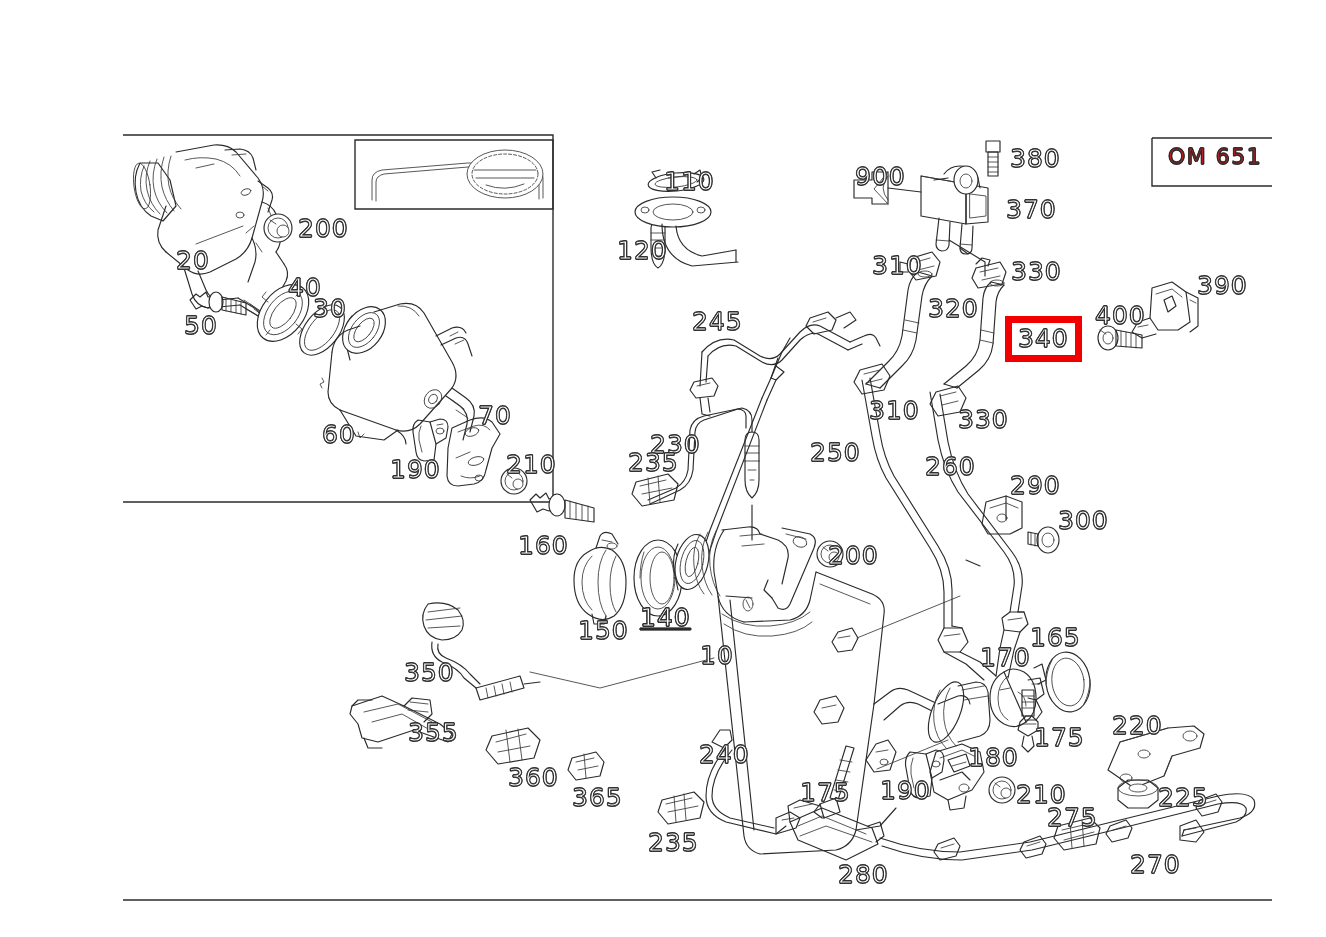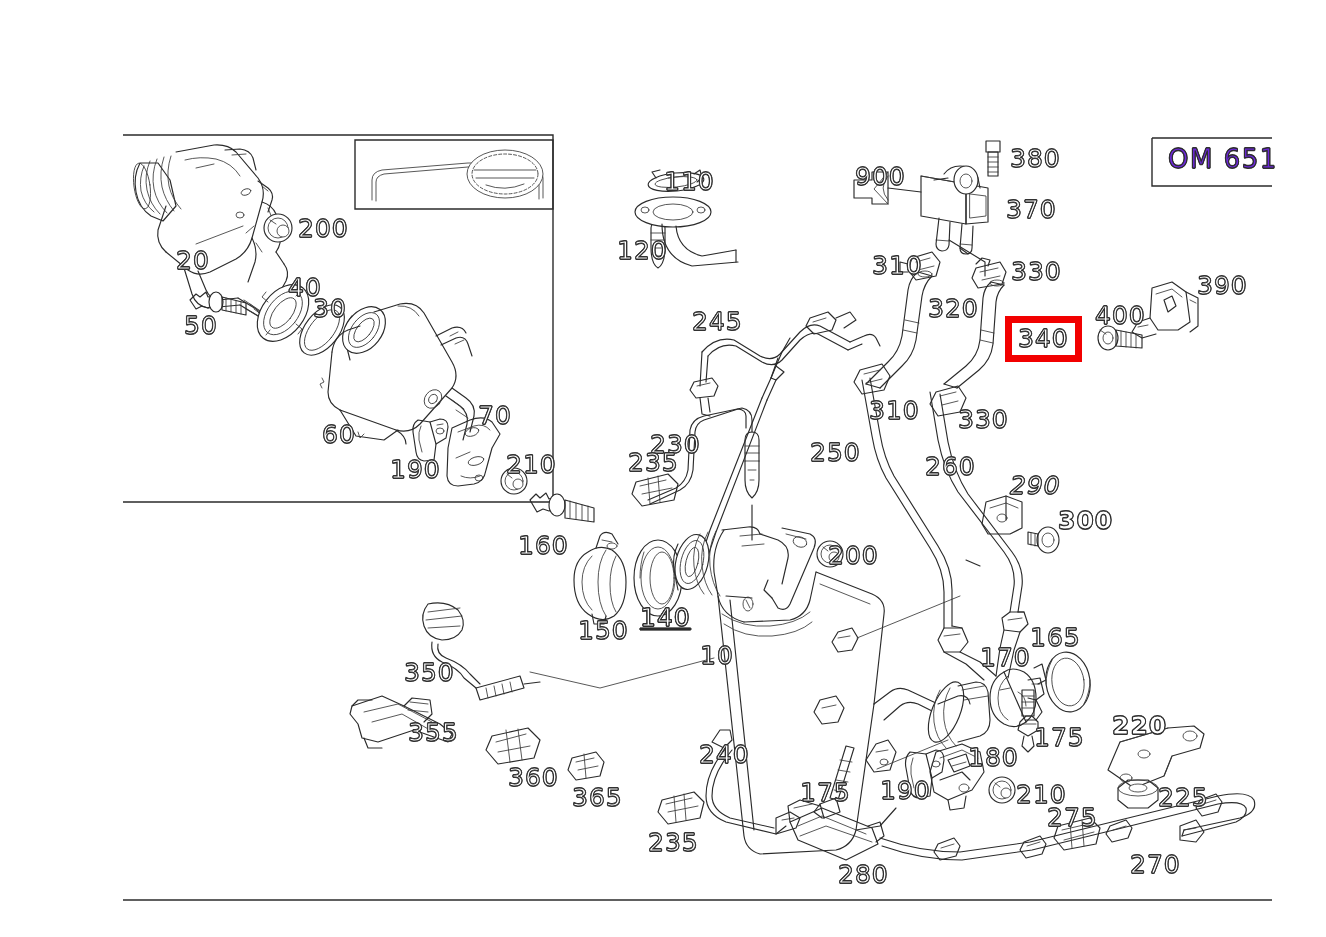--- a/index.html
+++ b/index.html
@@ -29,23 +29,23 @@
   .lbl.hl{
     color:#ffffff;
     background:#ffffff;
     padding:3px 6px 4px 6px;
     box-shadow:0 0 0 7px #f20000;
     z-index:40;
   }
   .boxlbl{
     position:absolute;
     font-family:"DejaVu Sans", sans-serif;
-    font-size:26px;
+    font-size:22px;
     letter-spacing:1.5px;
-    color:#6d28d9;
+    color:#b91c1c;
     -webkit-text-stroke:1px #2b2b2b;
     text-shadow:
        0.7px 0 0 #3a3a3a, -0.7px 0 0 #3a3a3a,
        0 0.7px 0 #3a3a3a, 0 -0.7px 0 #3a3a3a;
     white-space:nowrap;line-height:1;user-select:none;
   }
 </style>
 </head>
 <body>
 
@@ -712,33 +712,33 @@
       <div class="lbl" style="left: 1197px; top: 273px;">390</div>
       <div class="lbl" style="left: 1095px; top: 303px;">400</div>
       <div class="lbl hl" style="left: 1012px; top: 323px;">340</div>
       <div class="lbl" style="left: 692px; top: 309px;">245</div>
       <div class="lbl" style="left: 869px; top: 398px;">310</div>
       <div class="lbl" style="left: 958px; top: 407px;">330</div>
       <div class="lbl" style="left: 650px; top: 432px;">230</div>
       <div class="lbl" style="left: 628px; top: 450px;">235</div>
       <div class="lbl" style="left: 810px; top: 440px;">250</div>
       <div class="lbl" style="left: 925px; top: 454px;">260</div>
-      <div class="lbl" style="left: 1010px; top: 473px; font-style: italic;">290</div>
-      <div class="lbl" style="left: 1058px; top: 508px; font-weight: bold;">300</div>
+      <div class="lbl" style="left: 1010px; top: 473px;">290</div>
+      <div class="lbl" style="left: 1058px; top: 508px;">300</div>
       <div class="lbl" style="left: 518px; top: 533px;">160</div>
       <div class="lbl" style="left: 828px; top: 543px;">200</div>
       <div class="lbl" style="left: 578px; top: 618px;">150</div>
       <div class="lbl" style="left: 640px; top: 605px; text-decoration: underline;">140</div>
       <div class="lbl" style="left: 700px; top: 643px;">10</div>
       <div class="lbl" style="left: 1030px; top: 625px;">165</div>
       <div class="lbl" style="left: 980px; top: 645px;">170</div>
       <div class="lbl" style="left: 404px; top: 660px;">350</div>
       <div class="lbl" style="left: 673px; top: 742px; margin-left: 26px;">240</div>
       <div class="lbl" style="left: 1034px; top: 725px;">175</div>
-      <div class="lbl" style="left: 1112px; top: 713px; font-weight: bold;">220</div>
+      <div class="lbl" style="left: 1112px; top: 713px;">220</div>
       <div class="lbl" style="left: 1158px; top: 785px;">225</div>
       <div class="lbl" style="left: 968px; top: 745px;">180</div>
       <div class="lbl" style="left: 880px; top: 778px;">190</div>
       <div class="lbl" style="left: 1016px; top: 782px;">210</div>
       <div class="lbl" style="left: 800px; top: 780px;">175</div>
       <div class="lbl" style="left: 408px; top: 720px; text-align: center;">355</div>
       <div class="lbl" style="left: 508px; top: 765px;">360</div>
       <div class="lbl" style="left: 572px; top: 785px;">365</div>
       <div class="lbl" style="left: 648px; top: 830px;">235</div>
       <div class="lbl" style="left: 838px; top: 862px;">280</div>

